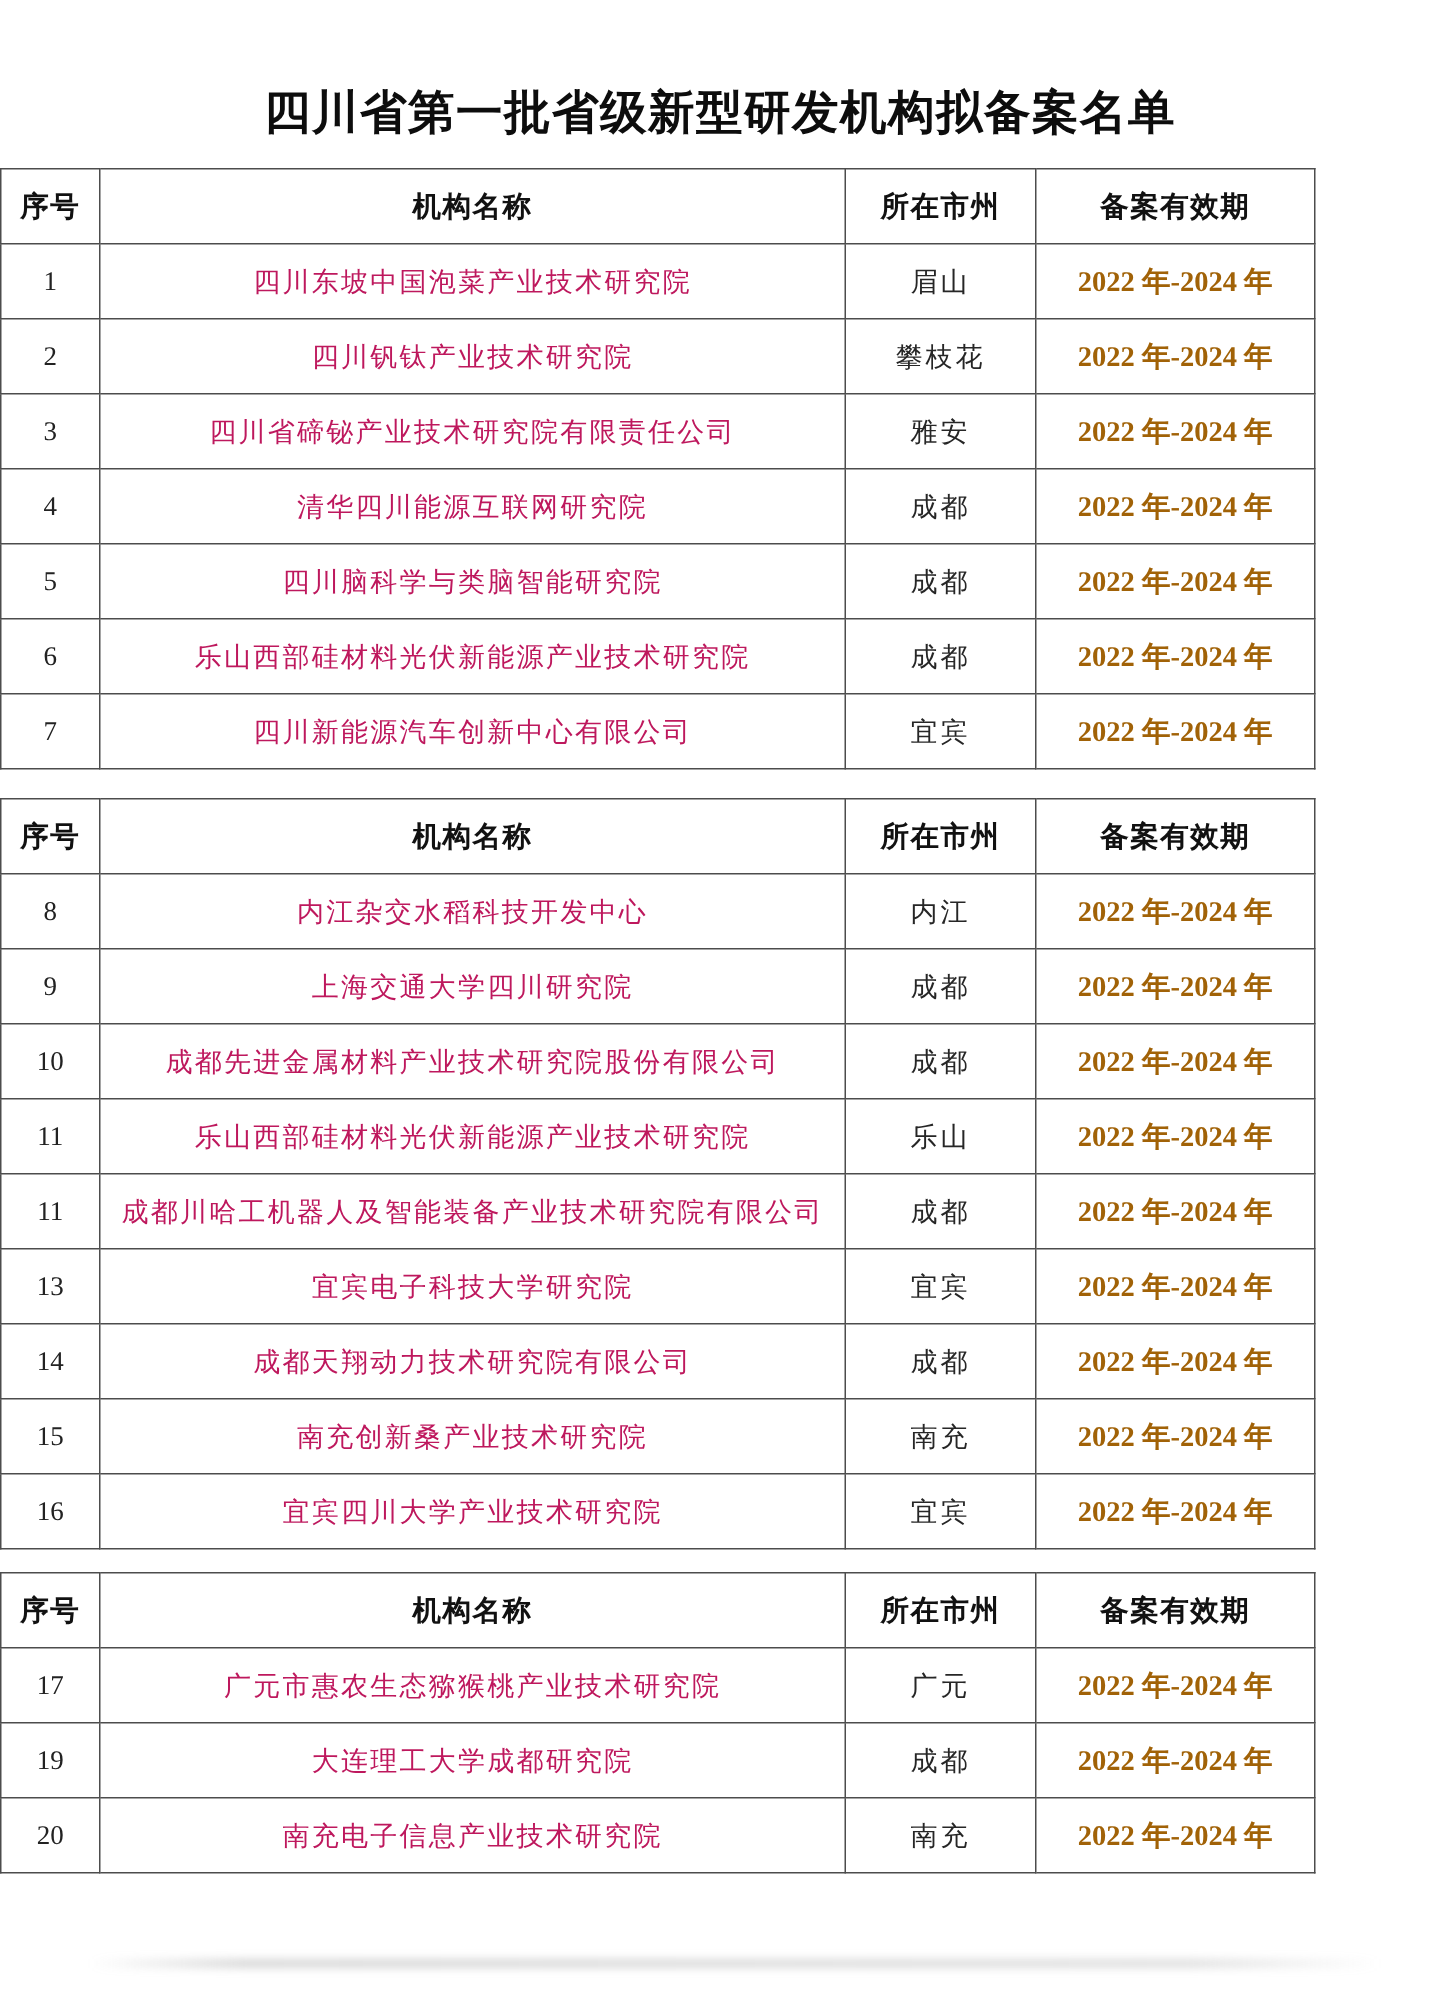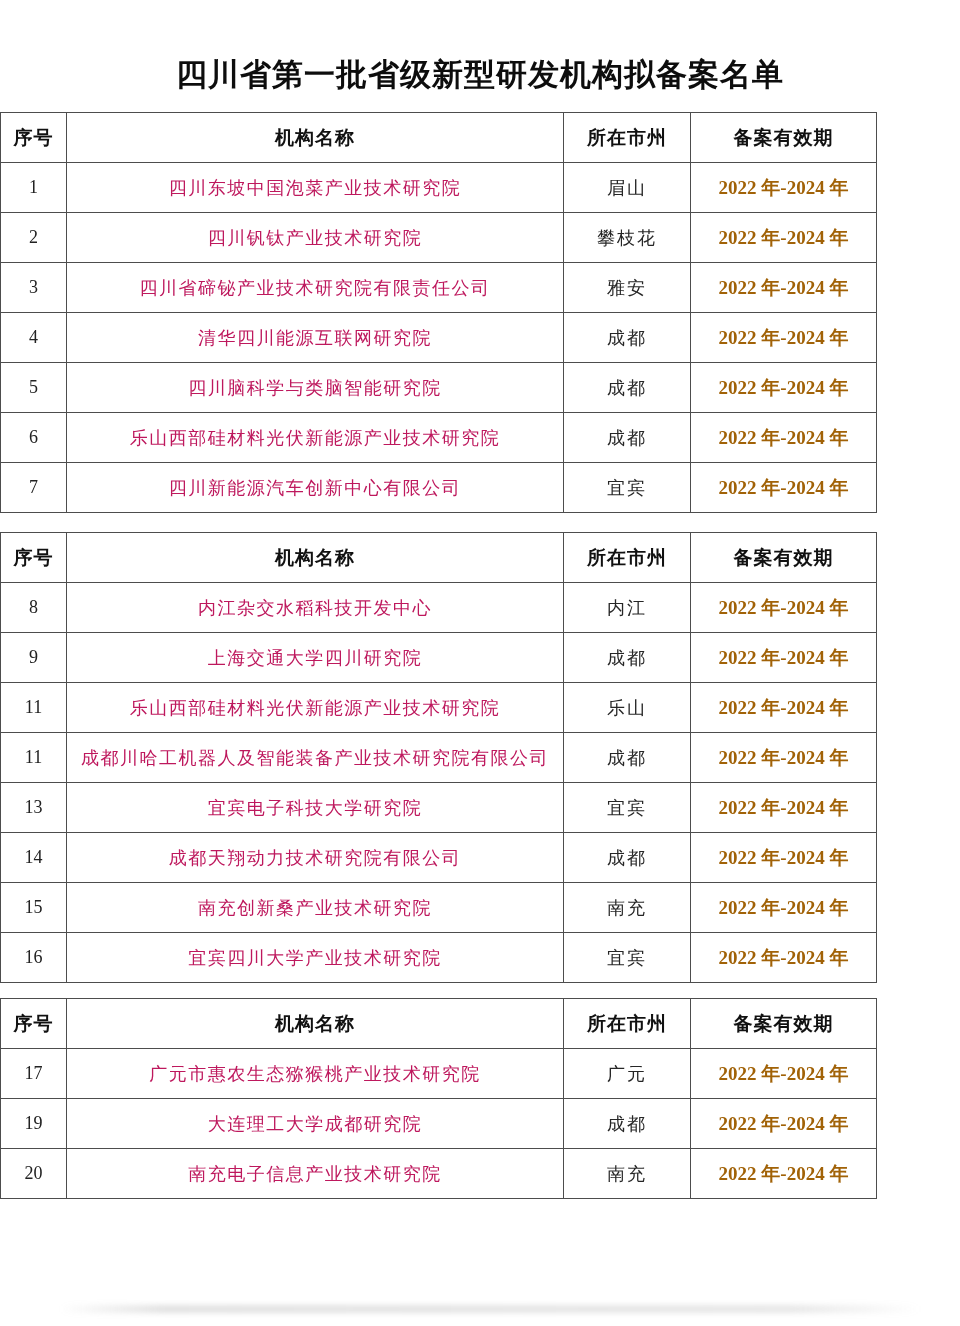--- a/index.html
+++ b/index.html
@@ -169,20 +169,26 @@
       <td class="city">内江</td>
       <td class="valid">2022 年-2024 年</td>
     </tr>
     <tr class="data">
       <td class="no">9</td>
       <td class="name">上海交通大学四川研究院</td>
       <td class="city">成都</td>
       <td class="valid">2022 年-2024 年</td>
     </tr>
     <tr class="data">
+      <td class="no">10</td>
+      <td class="name">成都先进金属材料产业技术研究院股份有限公司</td>
+      <td class="city">成都</td>
+      <td class="valid">2022 年-2024 年</td>
+    </tr>
+    <tr class="data">
       <td class="no">11</td>
       <td class="name">乐山西部硅材料光伏新能源产业技术研究院</td>
       <td class="city">乐山</td>
       <td class="valid">2022 年-2024 年</td>
     </tr>
     <tr class="data">
       <td class="no">11</td>
       <td class="name">成都川哈工机器人及智能装备产业技术研究院有限公司</td>
       <td class="city">成都</td>
       <td class="valid">2022 年-2024 年</td>

